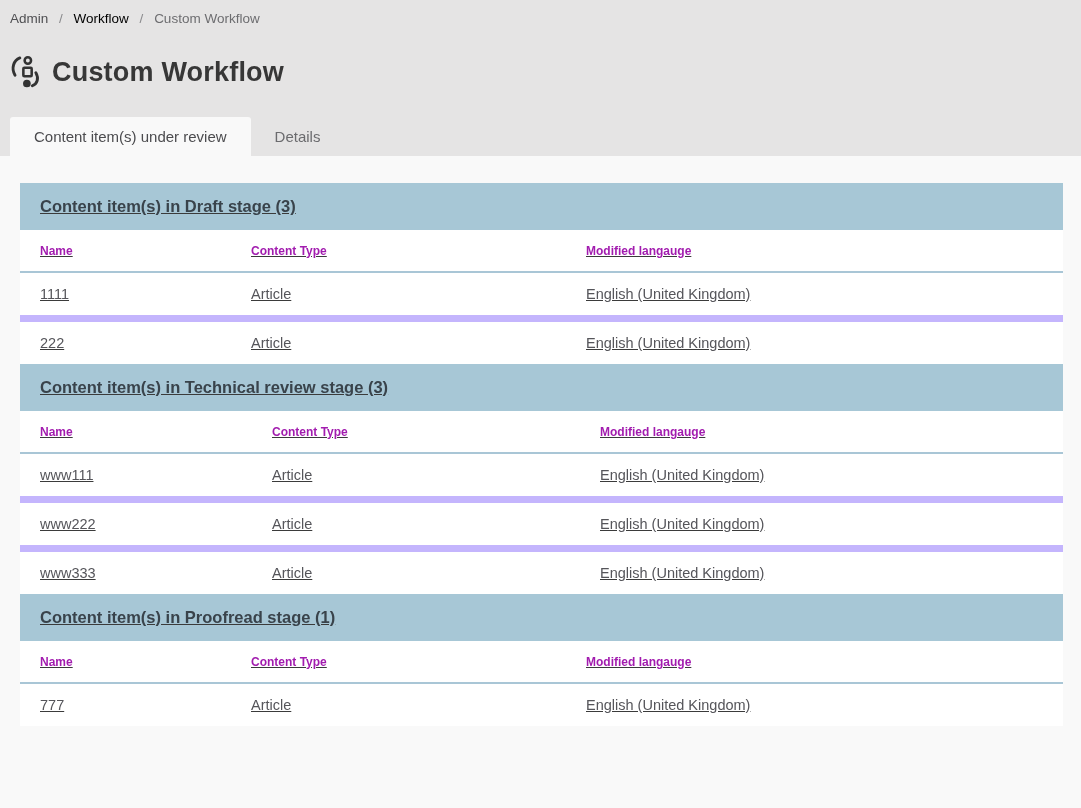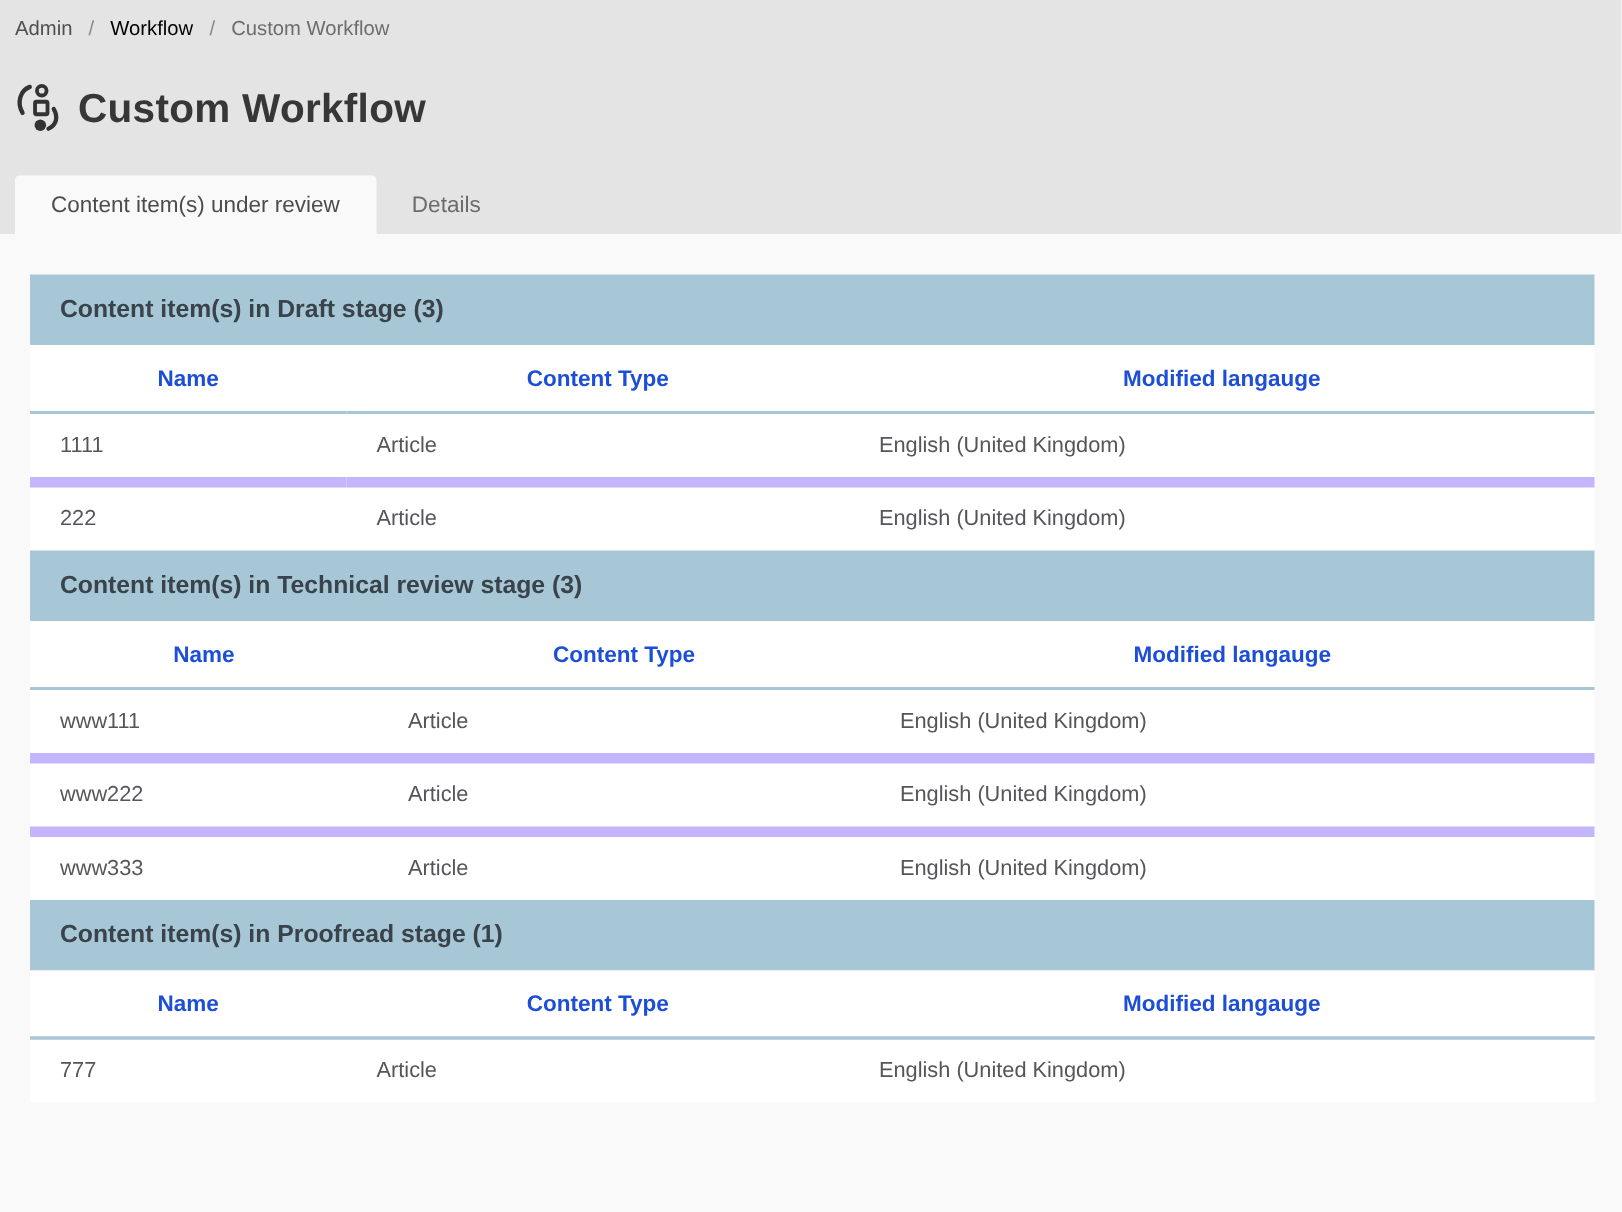--- a/index.html
+++ b/index.html
@@ -63,20 +63,21 @@
   }
   .tab.active {
     background: #f9f9f9;
     color: #4c4c4f;
   }
 
   
   .content-area {
     padding: 27px 18px 0 20px;
     background: #f9f9f9;
+    text-decoration: underline;
   }
   .section + .section { }
 
   .section-heading {
     height: 47px;
     background: #a7c7d6;
     display: flex;
     align-items: center;
     padding-left: 20px;
     font-size: 16.5px;
@@ -89,25 +90,25 @@
     border-collapse: collapse;
     table-layout: fixed;
     background: #ffffff;
   }
   .items-table col.c1 { width: 211px; }
   .items-table col.c2 { width: 335px; }
   .section-1 .items-table col.c1 { width: 232px; }
   .section-1 .items-table col.c2 { width: 328px; }
 
   .items-table th {
-    text-align: center;
+    text-align: left;
     padding: 14px 20px 13px 20px;
-    font-size: 15px;
+    font-size: 12px;
     font-weight: bold;
-    color: #1d4ed8;
+    color: #a21caf;
     border-bottom: 2px solid #a9c6d6;
     white-space: nowrap;
   }
   .items-table td {
     padding: 13px 20px;
     font-size: 14.5px;
     color: #55555a;
     white-space: nowrap;
   }
   .items-table tbody tr:not(:last-child) td {

